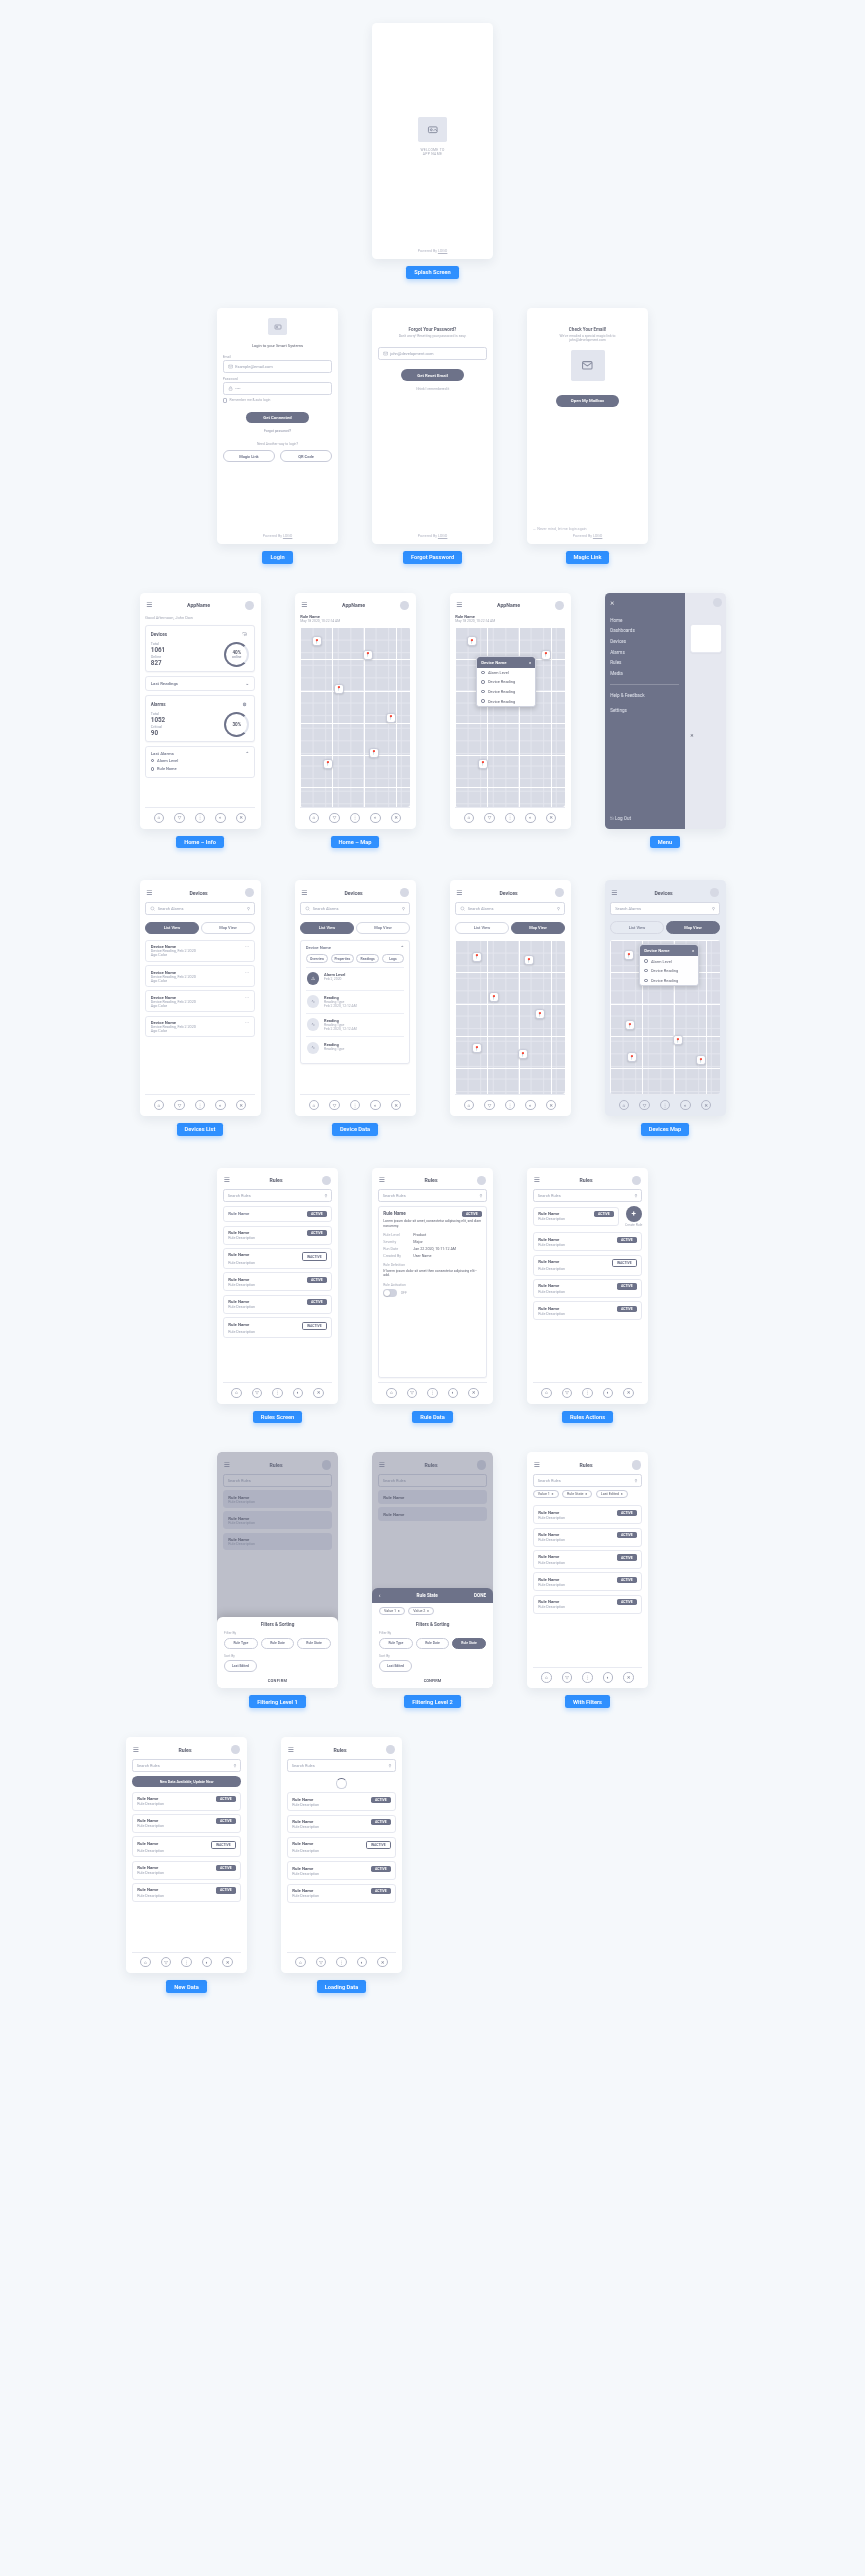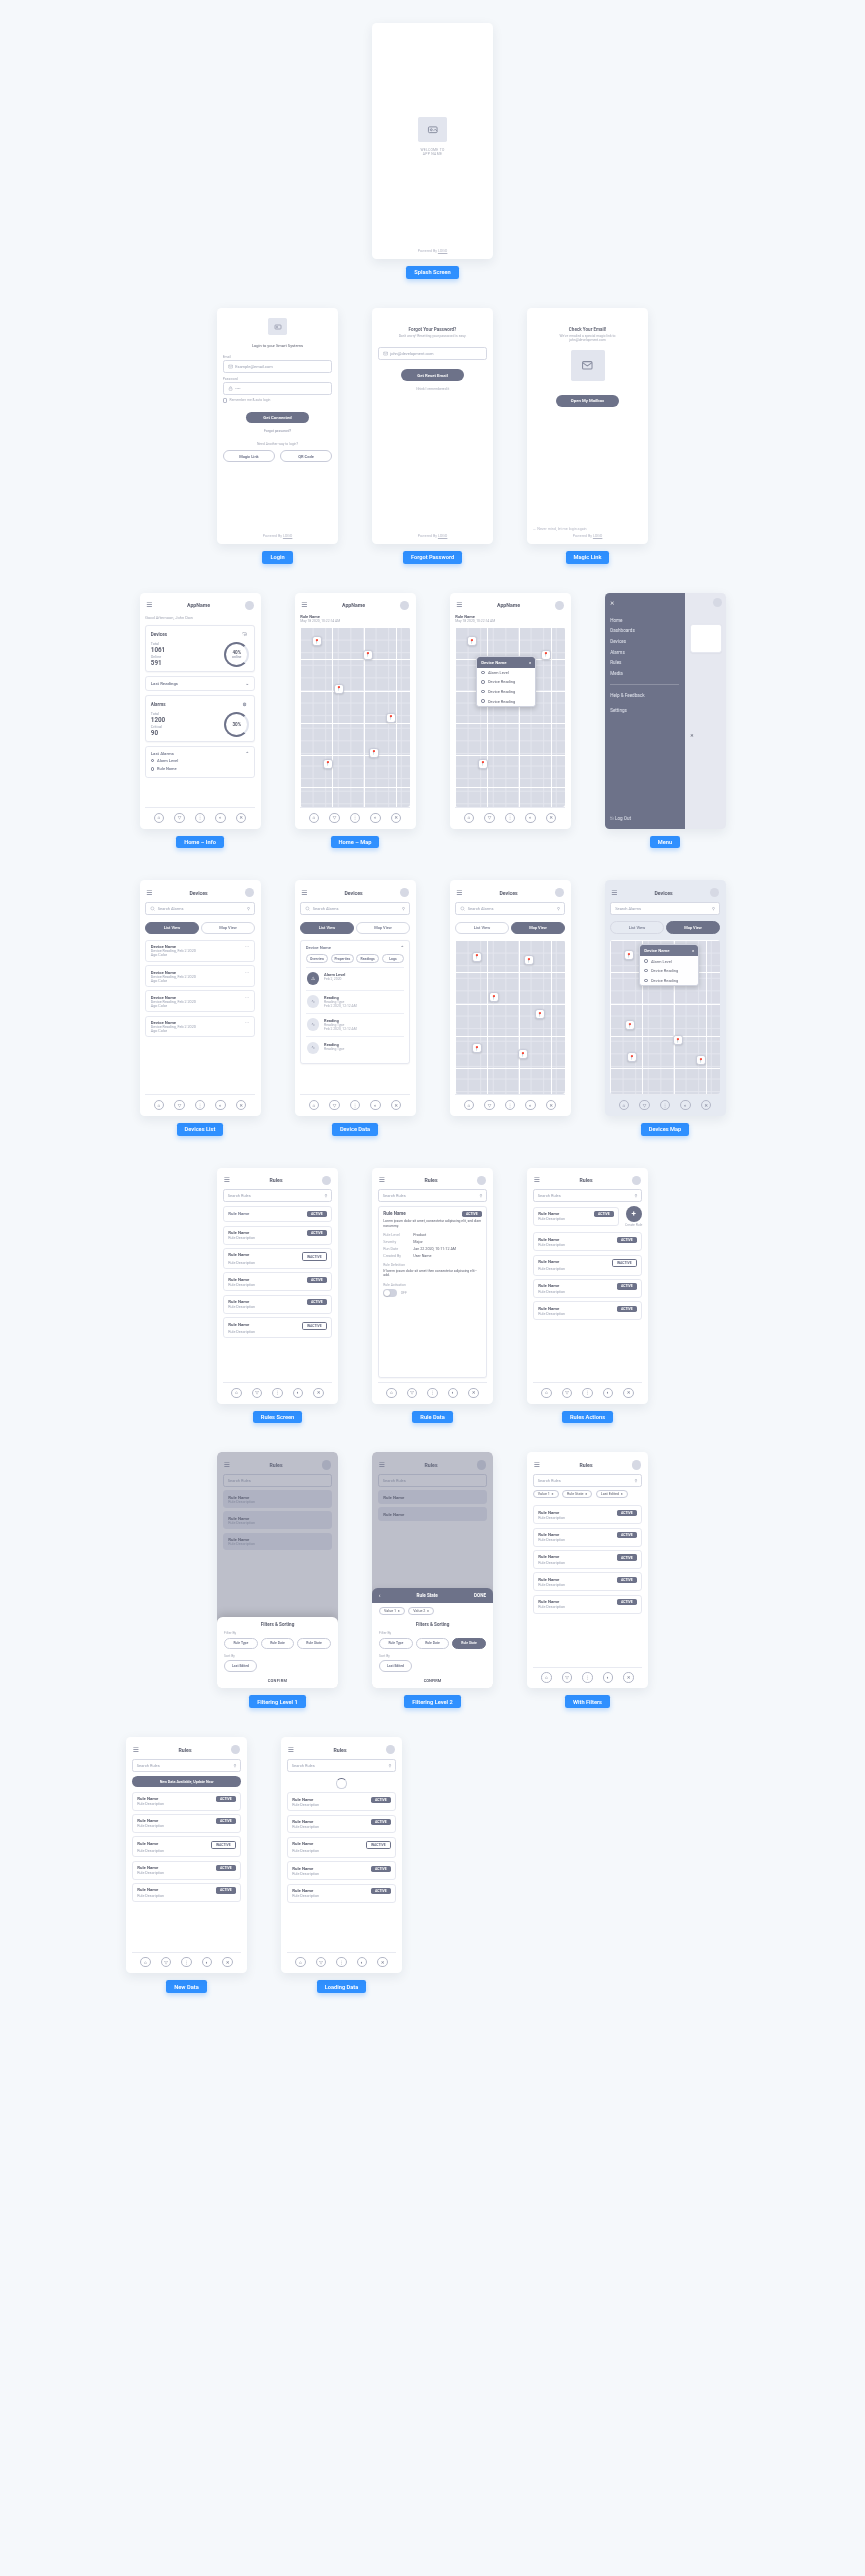--- a/index.html
+++ b/index.html
@@ -388,42 +388,42 @@
                   <circle cx="12" cy="12" r="3"></circle>
                   <path d="M19.4 15a7.97 7.97 0 0 0 0-6l2-1.2-2-3.4-2.3.9a8 8 0 0 0-5.2-3L11 0h-4l-.9 2.3a8 8 0 0 0-5.2 3L-1.4 4.4l-2 3.4 2 1.2a8 8 0 0 0 0 6"></path>
                 </svg>
               </span>
           </div>
           <div style="display:flex;gap:5.7px;">
             <div>
               <div class="stat">Total</div>
               <div class="statv">1061</div>
               <div class="stat" style="margin-top:1.7px;">Online</div>
-              <div class="statv">591</div>
+              <div class="statv">827</div>
             </div>
             <div class="gauge" style="margin-left:auto;">
               <span>40%</span>
               <span class="tiny muted">online</span>
             </div>
           </div>
         </div>
         <div class="collapse-row">
           <span>Last Readings</span>
             <span>⌄</span>
         </div>
 
         <div class="card">
           <div class="head">
               <span>Alarms</span>
             <span class="ic-plain">⚙</span>
             </div>
           <div style="display:flex;align-items:center;gap:5.7px;">
             <div>
               <div class="stat">Total</div>
-              <div class="statv">1200</div>
+              <div class="statv">1052</div>
               <div class="stat" style="margin-top:1.7px;">Critical</div>
               <div class="statv">90</div>
             </div>
             <div class="gauge" style="margin-left:auto;">
               <span>30%</span>
             </div>
           </div>
         </div>
         <div class="collapse-row" style="flex-direction:column;align-items:stretch;gap:1.7px;">
           <div style="display:flex;justify-content:space-between;">

